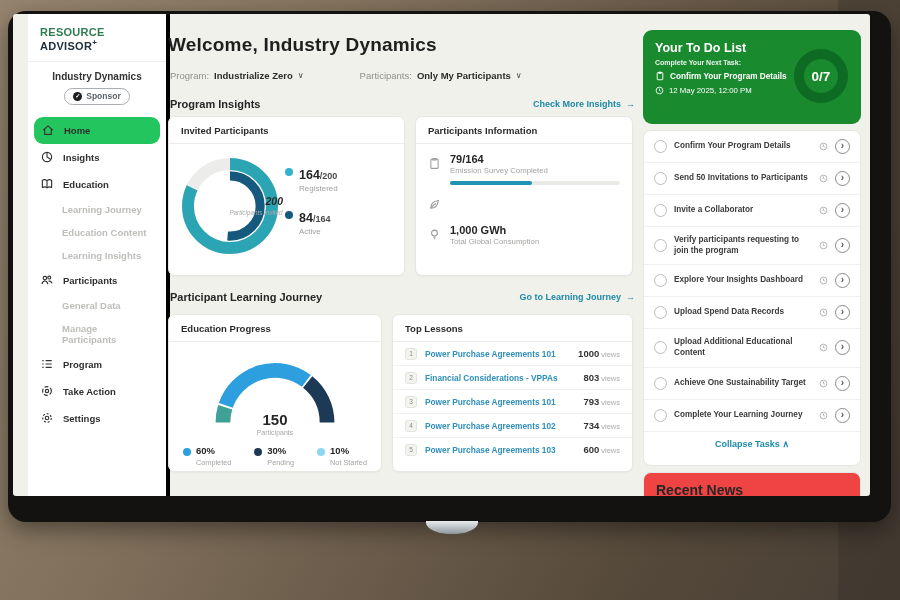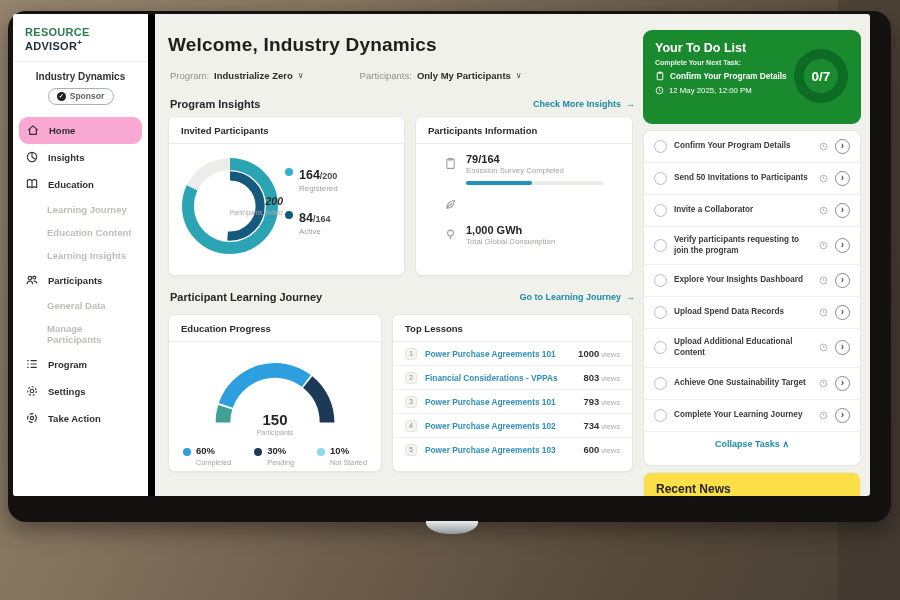--- a/index.html
+++ b/index.html
@@ -9,31 +9,31 @@
   .bg-right { position:absolute; left:838px; top:0; width:62px; height:600px; background:rgba(35,30,26,.22); }
   .monitor { position:absolute; left:8px; top:11px; width:883px; height:511px; background:#141210;
              border-radius:18px; box-shadow:0 8px 22px rgba(0,0,0,.4); }
   .screen { position:absolute; left:13px; top:14px; width:857px; height:482px; background:#f1f1ec;
             border-radius:3px; overflow:hidden; }
   .stand { position:absolute; left:426px; top:521px; width:52px; height:13px;
            background:linear-gradient(180deg,#e8ecee,#a9b1b5 70%,#8d9499);
            border-radius:0 0 30px 30px / 0 0 13px 13px; }
 
   
-  .sidebar { position:absolute; left:0; top:0; width:142px; height:100%; background:#fff; border-right:7px solid #000000; }
+  .sidebar { position:absolute; left:15px; top:0; width:142px; height:100%; background:#fff; border-right:4px solid #000000; }
   .logo { padding:12px 12px 9px; font-size:11px; font-weight:bold; letter-spacing:.3px; border-bottom:1px solid #eeeeea; }
   .logo .l1 { color:#2e7d4f; } .logo .l2 { color:#22303c; } .logo sup { font-size:8px; color:#22303c; }
   .org { text-align:center; font-size:10px; font-weight:bold; color:#333; margin-top:9px; }
   .badge { width:66px; margin:6px auto 0; border:1px solid #a9aeb3; border-radius:10px; font-size:8.5px; color:#5f6368;
            display:flex; align-items:center; justify-content:center; gap:4px; padding:2.5px 4px; font-weight:bold; }
   .badge-dot { width:9px; height:9px; border-radius:50%; background:#1f1f1f; color:#fff; font-size:6px; line-height:9px; text-align:center; }
   .menu { margin-top:12px; }
   .side-item { display:flex; align-items:center; gap:9px; padding:6.5px 12px; font-size:9.5px; color:#2f2f2f; font-weight:bold; cursor:pointer; }
   .side-item.sub { padding:6px 12px 6px 34px; color:#bdbdba; }
-  .side-item.active { background:#f9a8d4; border-radius:9px; margin:0 6px; padding:6.5px 6px 6.5px 7px; }
+  .side-item.active { background:#22c55e; border-radius:9px; margin:0 6px; padding:6.5px 6px 6.5px 7px; }
   .sicon { display:flex; } .sicon svg { display:block; }
 
   
   .welcome { position:absolute; left:155px; top:20px; font-size:19px; font-weight:bold; color:#1e1e1e; letter-spacing:.2px; }
   .filters { position:absolute; left:157px; top:56px; display:flex; gap:56px; font-size:9.5px; align-items:center; }
   .fgroup { display:flex; gap:5px; align-items:center; cursor:pointer; }
   .flabel { color:#8f8f8d; } .fvalue { color:#2c2c2c; font-weight:bold; } .chev { color:#444; font-size:8px; }
   .sec { position:absolute; width:465px; display:flex; justify-content:space-between; align-items:center; }
   .sec-title { font-size:11px; font-weight:bold; color:#262626; }
   .sec-link { color:#1d8aa8; font-size:9px; font-weight:bold; display:flex; gap:5px; align-items:center; cursor:pointer; }
@@ -47,21 +47,21 @@
   .donut-center .v { font-size:10.5px; font-weight:bold; color:#262626; }
   .donut-center .l { font-size:6.3px; color:#a8a8a6; width:54px; line-height:1.3; margin-top:2px; }
   .legend { margin-top:21px; display:flex; flex-direction:column; gap:15px; }
   .leg-row { display:flex; gap:6px; }
   .leg-dot { width:8px; height:8px; border-radius:50%; margin-top:3px; flex-shrink:0; }
   .leg-val { font-size:12.5px; font-weight:bold; color:#262626; }
   .leg-denom { font-size:9px; font-weight:bold; color:#4a4a48; }
   .leg-label { font-size:8px; color:#a0a09e; margin-top:1px; }
 
   
-  .stat { display:flex; gap:9px; padding:9px 28px 0; }
+  .stat { display:flex; gap:9px; padding:9px 12px 0; }
   .stat-icon { margin-top:3px; flex-shrink:0; }
   .stat-col { flex:1; }
   .stat-val { font-size:11px; font-weight:bold; color:#262626; }
   .stat-label { font-size:7.8px; color:#a3a3a1; margin-top:1px; }
   .stat-track { width:100%; height:4px; background:#eaeae7; border-radius:2px; margin-top:6px; }
   .stat-fill { height:4px; border-radius:2px; background:#1f93b1; width:0; }
 
   
   .gauge-wrap { position:relative; width:150px; height:86px; margin:8px auto 0; }
   .gauge-center { position:absolute; left:0; right:0; bottom:0; text-align:center; }
@@ -91,22 +91,22 @@
   .ring { position:absolute; right:9px; top:15px; width:62px; height:62px; }
   .ring-text { position:absolute; inset:0; display:flex; align-items:center; justify-content:center; font-size:13.5px; font-weight:bold; }
   .todo-card { position:absolute; left:630px; top:116px; width:218px; height:336px; background:#fff; border-radius:8px; border:1px solid #e7e7e2; }
   .task { display:flex; align-items:center; gap:7px; padding:8px 10px; border-bottom:1px solid #f0f0ec; cursor:pointer; }
   .task-check { width:13px; height:13px; border:1.4px solid #bcbcb9; border-radius:50%; flex-shrink:0; }
   .task-label { flex:1; color:#3a3a3a; font-weight:bold; font-size:8.2px; line-height:1.3; }
   .tclock { flex-shrink:0; display:flex; }
   .task-go { width:15px; height:15px; border:1.3px solid #8b8b89; border-radius:50%; color:#555; font-size:10px; line-height:12.5px;
              text-align:center; flex-shrink:0; font-weight:bold; }
   .collapse { text-align:center; padding:7px; color:#1d8aa8; font-size:9px; font-weight:bold; cursor:pointer; }
-  .news-card { position:absolute; left:630px; top:458px; width:218px; height:40px; background:#fde047; border-radius:8px 8px 0 0;
-               border:1px solid #e7e7e2; padding:9px 12px; font-size:12px; font-weight:bold; color:#262626; }
+  .news-card { position:absolute; left:630px; top:458px; width:218px; height:40px; background:#ef4444; border-radius:8px 8px 0 0;
+               border:1px solid #e7e7e2; padding:9px 12px; font-size:14px; font-weight:bold; color:#262626; }
 </style>
 </head>
 <body>
 
 <div class="bg"></div>
 <div class="bg-right"></div>
 <div class="monitor"></div>
 <div class="stand"></div>
 
 <div class="screen">
@@ -177,34 +177,34 @@
         <span class="sicon">
             <svg width="14" height="14" viewBox="0 0 16 16" fill="none" stroke="#333" stroke-width="1.3">
               <path d="M2.6 4.2h1.6M2.6 8h1.6M2.6 11.8h1.6M6.4 4.2h7M6.4 8h7M6.4 11.8h7"></path>
             </svg>
           </span>
         <span>Program</span>
       </div>
       <div class="side-item">
         <span class="sicon">
             <svg width="14" height="14" viewBox="0 0 16 16" fill="none" stroke="#333" stroke-width="1.3">
+              <circle cx="8" cy="8" r="5" stroke-dasharray="4.5 2.2"></circle>
+              <circle cx="8" cy="8" r="1.9"></circle>
+            </svg>
+          </span>
+        <span>Take Action</span>
+      </div>
+      <div class="side-item">
+        <span class="sicon">
+            <svg width="14" height="14" viewBox="0 0 16 16" fill="none" stroke="#333" stroke-width="1.3">
               <circle cx="8" cy="8" r="4.9" stroke-dasharray="2.4 2"></circle>
               <circle cx="8" cy="8" r="2"></circle>
             </svg>
           </span>
         <span>Settings</span>
-      </div>
-      <div class="side-item">
-        <span class="sicon">
-            <svg width="14" height="14" viewBox="0 0 16 16" fill="none" stroke="#333" stroke-width="1.3">
-              <circle cx="8" cy="8" r="5" stroke-dasharray="4.5 2.2"></circle>
-              <circle cx="8" cy="8" r="1.9"></circle>
-            </svg>
-          </span>
-        <span>Take Action</span>
       </div>
     </div>
   </div>
 
   <div class="welcome">Welcome, Industry Dynamics</div>
   <div class="filters">
     <div class="fgroup">
       <span class="flabel">Program:</span>
       <span class="fvalue">Industrialize Zero</span>
       <span class="chev">∨</span>

